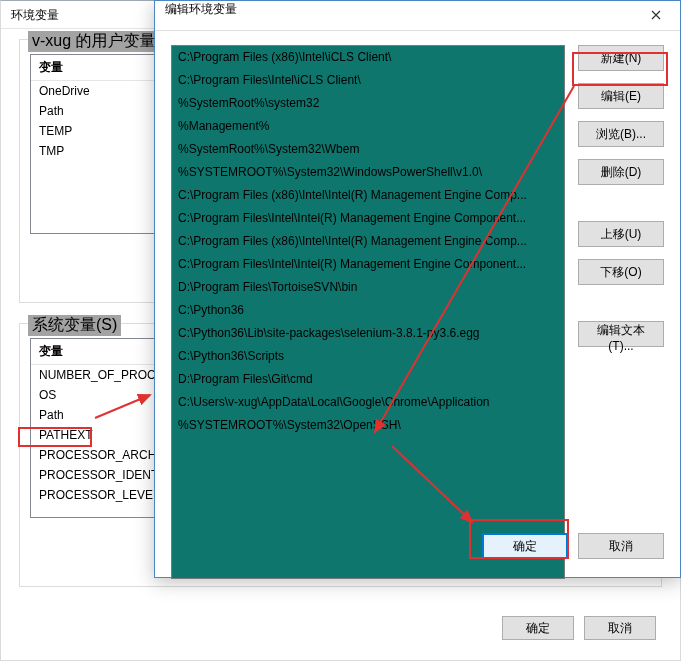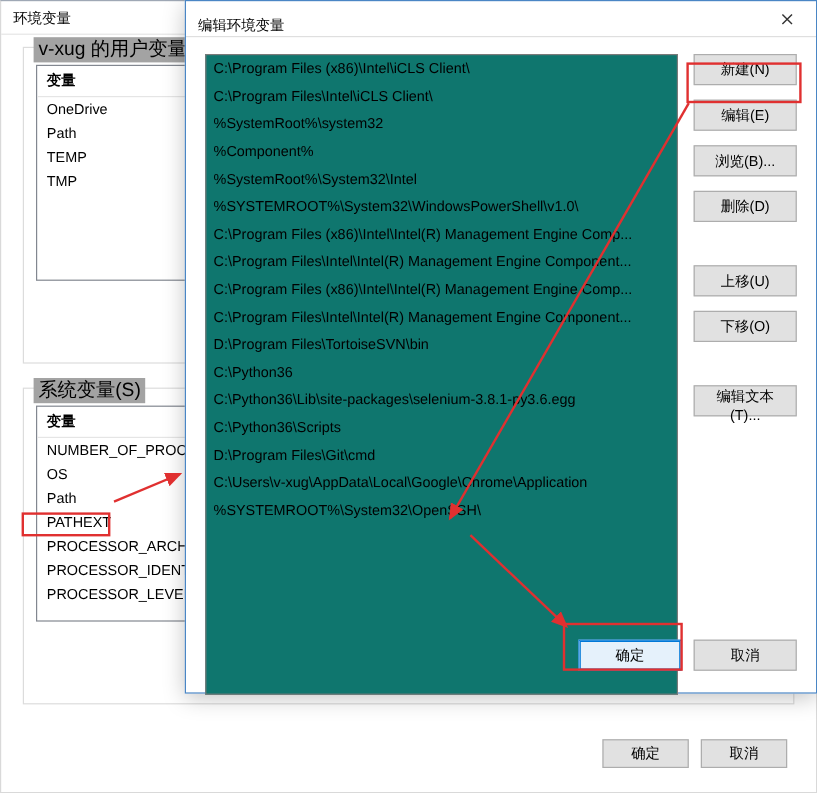--- a/index.html
+++ b/index.html
@@ -97,21 +97,21 @@
     position: absolute;
     left: 154px; top: 0;
     width: 527px; height: 578px;
     background: #fff;
     border: 1px solid #4a86c5;
     box-shadow: 0 4px 18px rgba(0,0,0,0.25);
   }
   .fg-titlebar {
     height: 30px;
     display: flex;
-    align-items: flex-end;
+    align-items: flex-start;
     justify-content: space-between;
     padding: 0 4px 0 10px;
     border-bottom: 1px solid #dfdfdf;
     font-family: Liberation Serif, serif;
   }
   .fg-titlebar .ttl { font-size: 12px; }
   .close-btn {
     width: 40px; height: 28px;
     display: flex; align-items: center; justify-content: center;
     font-size: 14px; color: #333;
@@ -233,22 +233,22 @@
           <path d="M1 1 L9 9 M9 1 L1 9" stroke="#333" stroke-width="1.2" fill="none"></path>
         </svg>
     </div>
   </div>
   <div class="fg-body">
 
     <div class="path-list" id="path-list">
         <div class="item">C:\Program Files (x86)\Intel\iCLS Client\</div>
         <div class="item">C:\Program Files\Intel\iCLS Client\</div>
         <div class="item">%SystemRoot%\system32</div>
-        <div class="item">%Component%</div>
-        <div class="item">%SystemRoot%\System32\Intel</div>
+        <div class="item">%Management%</div>
+        <div class="item">%SystemRoot%\System32\Wbem</div>
         <div class="item">%SYSTEMROOT%\System32\WindowsPowerShell\v1.0\</div>
         <div class="item">C:\Program Files (x86)\Intel\Intel(R) Management Engine Comp...</div>
         <div class="item">C:\Program Files\Intel\Intel(R) Management Engine Component...</div>
         <div class="item">C:\Program Files (x86)\Intel\Intel(R) Management Engine Comp...</div>
         <div class="item">C:\Program Files\Intel\Intel(R) Management Engine Component...</div>
         <div class="item">D:\Program Files\TortoiseSVN\bin</div>
         <div class="item">C:\Python36</div>
         <div class="item">C:\Python36\Lib\site-packages\selenium-3.8.1-py3.6.egg</div>
         <div class="item">C:\Python36\Scripts</div>
         <div class="item">D:\Program Files\Git\cmd</div>

